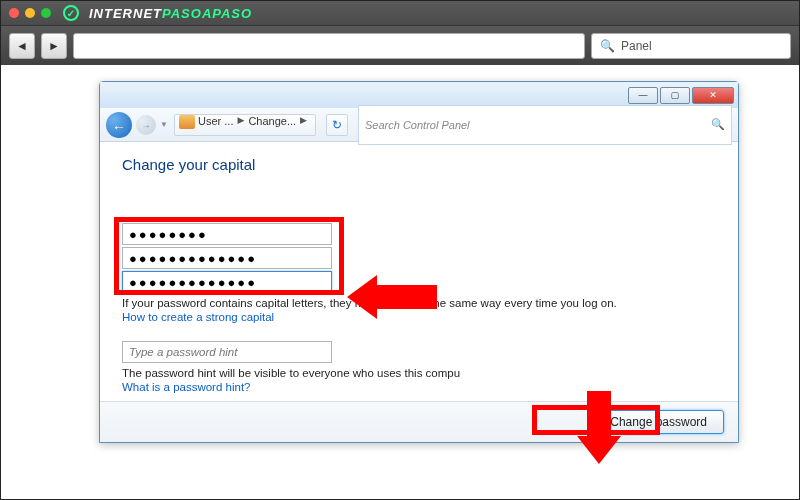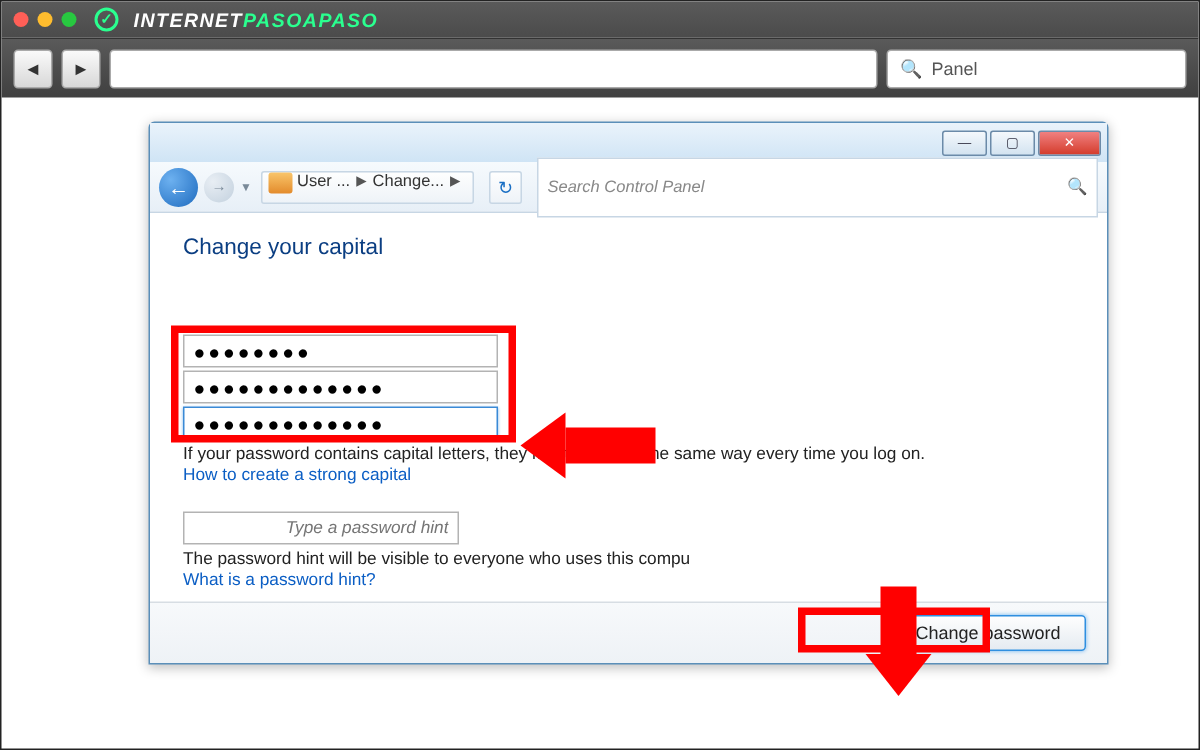--- a/index.html
+++ b/index.html
@@ -41,21 +41,21 @@
   .heading { color:#0b3e82; font-size:15px; margin-bottom:50px; }
 
   .pw-block { position:relative; width:240px; }
   .pw-block input { width:210px; height:22px; border:1px solid #b3b3b3; padding:2px 6px; font-size:13px; letter-spacing:2px; display:block; margin-bottom:2px;}
   .pw-block input.focus { border:1px solid #3a8ad6; box-shadow:0 0 2px #7db3e8; }
   .pw-highlight { position:absolute; left:-8px; top:-6px; width:230px; height:78px; border:5px solid #ff0000; pointer-events:none;}
 
   .note { font-size:11.5px; color:#222; margin-top:4px;}
   .link { font-size:11.5px; color:#0b5ec4; margin-top:2px; cursor:pointer;}
   
-  .hint-input { width:184px; height:22px; border:1px solid #b3b3b3; padding:2px 6px; font-size:11.5px; color:#888; font-style:italic; margin-top:18px;text-align:right;}
+  .hint-input { width:210px; height:22px; border:1px solid #b3b3b3; padding:2px 6px; font-size:11.5px; color:#888; font-style:italic; margin-top:18px;}
 
   .footer { border-top:1px solid #d7dde3; background:linear-gradient(#f7f9fb,#eef2f6); padding:8px 14px; display:flex; justify-content:flex-end; gap:10px; position:relative;}
   .btn { height:24px; padding:0 16px; border:1px solid #9aa9b7; background:linear-gradient(#fefefe,#e5ebf1); border-radius:3px; font-size:12px; color:#222; display:flex; align-items:center;}
   .btn.primary { border:1px solid #2f8fe0; box-shadow:0 0 3px #6bb3f0;}
   .btn-highlight { position:absolute; border:5px solid #ff0000; pointer-events:none;}
 
   
   .arrow-ann { position:absolute; pointer-events:none;}
   .arrow-h .shaft{ width:60px;height:24px;background:#ff0000;}
   .arrow-h .head { width:0;height:0;border-right:30px solid #ff0000;border-top:22px solid transparent;border-bottom:22px solid transparent;}

